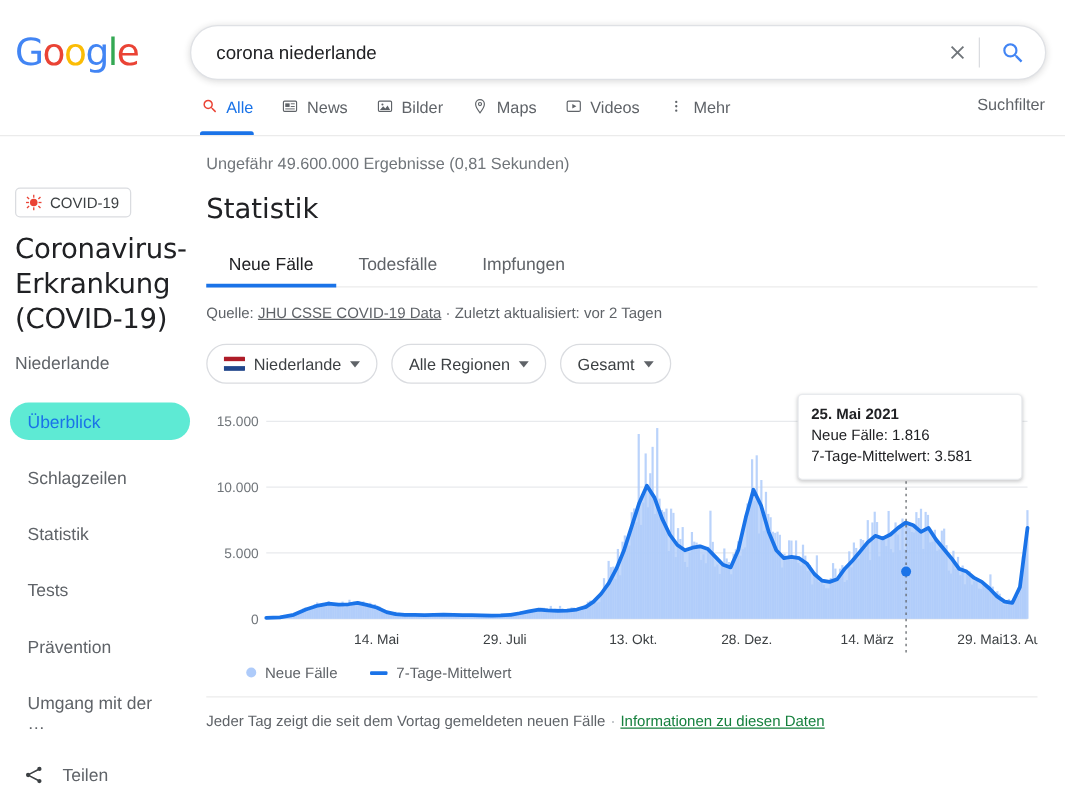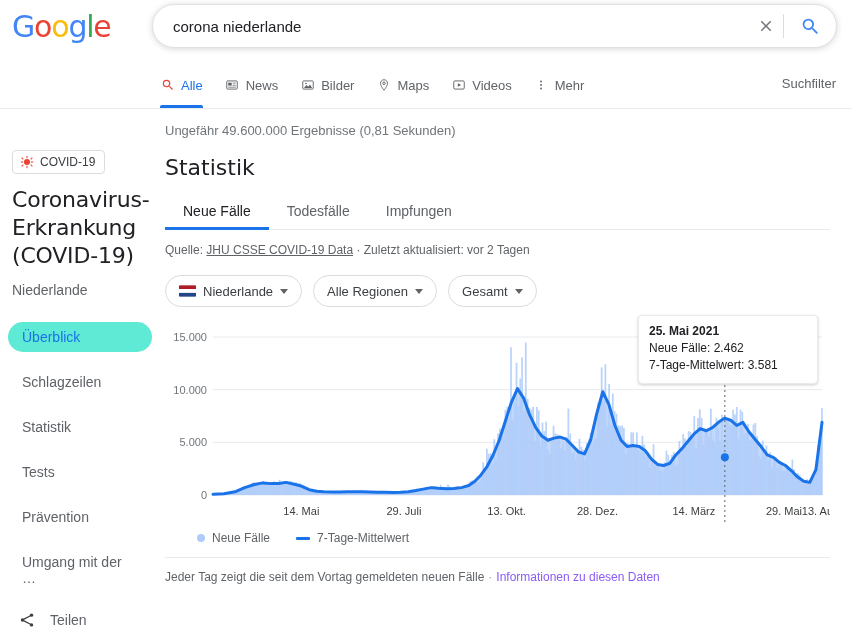--- a/index.html
+++ b/index.html
@@ -7,21 +7,21 @@
     margin: 0; padding: 0;
     width: 852px; height: 638px;
     background: #ffffff;
     font-family: "Liberation Sans", sans-serif;
     overflow: hidden;
   }
   body { position: relative; }
 
   
   .header {
-    position: absolute; top: 0; left: 0; width: 852px; height: 62px;
+    position: absolute; top: 16px; left: 0; width: 852px; height: 62px;
   }
   .glogo {
     position: absolute; left: 12px; top: 12px;
     font-size: 30px; line-height: 30px; letter-spacing: -1.2px;
     font-family: "DejaVu Sans", sans-serif; font-weight: 400;
     user-select: none;
   }
   .glogo span { display: inline-block; }
   .gl-b { color: #4285f4; } .gl-r { color: #ea4335; }
   .gl-y { color: #fbbc05; } .gl-g { color: #34a853; }
@@ -178,21 +178,21 @@
   }
   .legend-item { display: flex; align-items: center; gap: 7px; }
   .lg-dot { width: 8px; height: 8px; border-radius: 50%; background: #aecbfa; display:block; }
   .lg-line { width: 14px; height: 3px; background: #1a73e8; display:block; border-radius:1px; }
 
   .footnote {
     margin-top: 12px; padding-top: 12px;
     border-top: 1px solid #ebebeb;
     font-size: 12px; color: #5f6368;
   }
-  .footnote a { color: #8b5cf6; cursor: pointer; }
+  .footnote a { color: #15803d; text-decoration: underline; cursor: pointer; }
   .dot-sep { color: #9aa0a6; margin: 0 4px; }
 </style>
 </head>
 <body>
 
 <div class="header">
   <div class="glogo">
     <span class="gl-b">G</span><span class="gl-r">o</span><span class="gl-y">o</span><span class="gl-b">g</span><span class="gl-g">l</span><span class="gl-r">e</span>
   </div>
 
@@ -713,21 +713,21 @@
         <text x="432.4617" y="190" text-anchor="middle" class="xtick">28. Dez.</text>
         <text x="528.8054999999999" y="190" text-anchor="middle" class="xtick">14. März</text>
         <text x="618.9375" y="190" text-anchor="middle" class="xtick">29. Mai</text>
         <text x="657" y="190" text-anchor="middle" class="xtick">13. Aug.</text>
         <line x1="559.8645" y1="0" x2="559.8645" y2="198" stroke="#5f6368" stroke-width="1" stroke-dasharray="2 3"></line>
         <circle cx="559.8645" cy="132.28013333333334" r="4" fill="#1a73e8"></circle>
       </svg>
 
     <div class="tooltip">
       <div class="tt-date">25. Mai 2021</div>
-      <div>Neue Fälle: 2.462</div>
+      <div>Neue Fälle: 1.816</div>
       <div>7-Tage-Mittelwert: 3.581</div>
     </div>
   </div>
 
   <div class="legend">
     <div class="legend-item">
       <span class="lg-dot"></span>
       <span>Neue Fälle</span>
     </div>
     <div class="legend-item">

